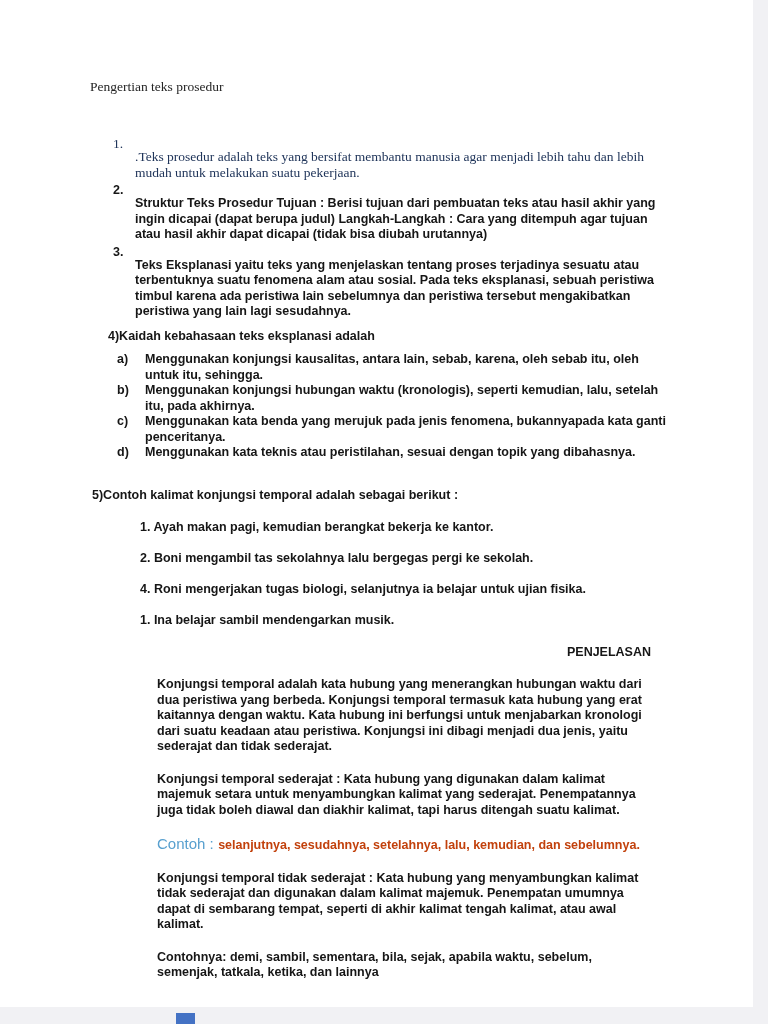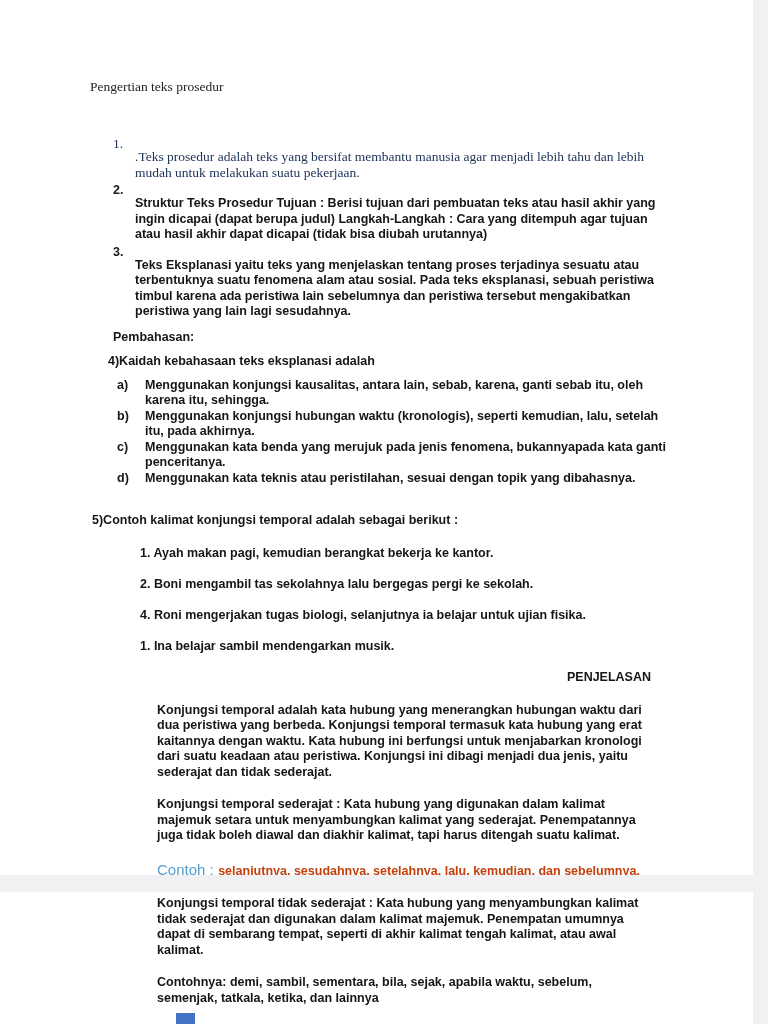--- a/index.html
+++ b/index.html
@@ -2,21 +2,21 @@
 <html style="--contoh_label: #58a0cf; --item1_text: #20355a; --fragment_blue: #4472c4;"><head>
 <meta charset="utf-8">
 <style>
   html, body { margin: 0; padding: 0; }
   body {
     width: 768px; height: 1024px;
     background: #ffffff;
     overflow: hidden;
     font-family: "Liberation Sans", sans-serif;
   }
-  .viewport { position: relative; width: 768px; height: 892px; background: #ffffff; }
+  .viewport { position: relative; width: 768px; height: 1024px; background: #ffffff; }
 
   .page {
     position: absolute; left: 0; top: 0;
     width: 753px; height: 1007px;
     background: #ffffff;
     color: #1a1a1a;
   }
 
   .strip-right {
     position: absolute; top: 0; right: 0;
@@ -97,28 +97,27 @@
       <div class="nrow bold-text">
         <span class="nnum">2.</span>
         <span class="ntext">Struktur Teks Prosedur Tujuan : Berisi tujuan dari pembuatan teks atau hasil akhir yang ingin dicapai (dapat berupa judul) Langkah-Langkah : Cara yang ditempuh agar tujuan atau hasil akhir dapat dicapai (tidak bisa diubah urutannya)</span>
       </div>
       <div class="nrow bold-text">
         <span class="nnum">3.</span>
         <span class="ntext">Teks Eksplanasi yaitu teks yang menjelaskan tentang proses terjadinya sesuatu atau terbentuknya suatu fenomena alam atau sosial. Pada teks eksplanasi, sebuah peristiwa timbul karena ada peristiwa lain sebelumnya dan peristiwa tersebut mengakibatkan peristiwa yang lain lagi sesudahnya.</span>
       </div>
     </div>
 
-    <p class="pembahasan bold-text">Pembahasan:</p>
 
     <p class="kaidah bold-text">4)Kaidah kebahasaan teks eksplanasi adalah</p>
 
     <div class="letterlist">
       <div class="lrow bold-text">
         <span class="lletter">a)</span>
-        <span class="ltext">Menggunakan konjungsi kausalitas, antara lain, sebab, karena, ganti sebab itu, oleh karena itu, sehingga.</span>
+        <span class="ltext">Menggunakan konjungsi kausalitas, antara lain, sebab, karena, oleh sebab itu, oleh untuk itu, sehingga.</span>
       </div>
       <div class="lrow bold-text">
         <span class="lletter">b)</span>
         <span class="ltext">Menggunakan konjungsi hubungan waktu (kronologis), seperti kemudian, lalu, setelah itu, pada akhirnya.</span>
       </div>
       <div class="lrow bold-text">
         <span class="lletter">c)</span>
         <span class="ltext">Menggunakan kata benda yang merujuk pada jenis fenomena, bukannyapada kata ganti penceritanya.</span>
       </div>
       <div class="lrow bold-text">

